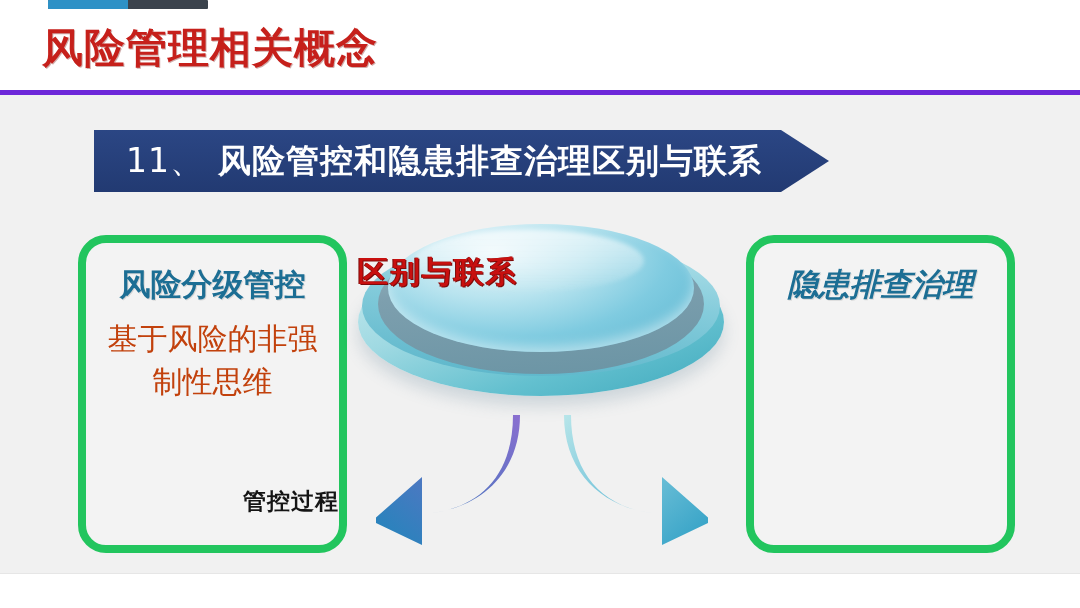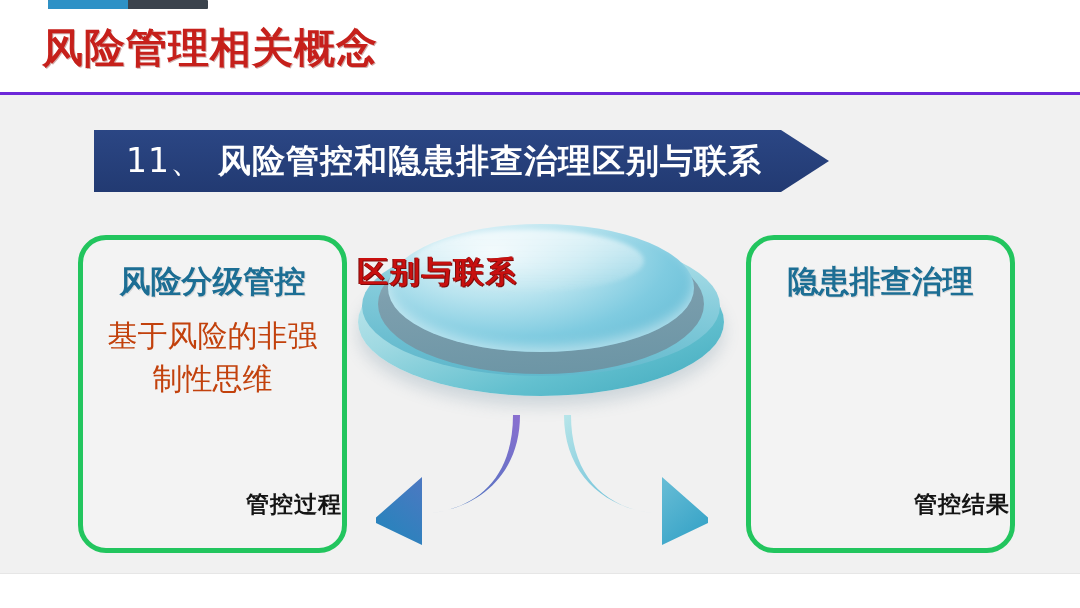--- a/index.html
+++ b/index.html
@@ -36,21 +36,21 @@
     background: #2e91c6;
   }
 
   
   .header-band {
     position: absolute;
     left: 0; top: 0;
     width: 1080px;
     height: 95px;
     background: #ffffff;
-    border-bottom: 3px solid #6d28d9;
+    border-bottom: 5px solid #6d28d9;
     box-sizing: border-box;
   }
   .header-title {
     position: absolute;
     left: 42px;
     top: 21px;
     font-size: 41px;
     font-weight: bold;
     letter-spacing: 1px;
     color: #c6201b;
@@ -107,21 +107,21 @@
     letter-spacing: 1px;
     white-space: nowrap;
   }
 
   
   .concept-box {
     position: absolute;
     top: 235px;
     width: 269px;
     height: 318px;
-    border: 5px solid #22c55e;
+    border: 8px solid #22c55e;
     border-radius: 28px;
     background: #f3f3f3;
     box-sizing: border-box;
     display: flex;
     flex-direction: column;
     align-items: center;
     justify-content: flex-start;
     padding-top: 24px;
   }
   .concept-box.left  { left: 78px; }
@@ -274,23 +274,22 @@
       <span class="banner-index">11、</span>
       <span class="banner-text">风险管控和隐患排查治理区别与联系</span>
     </div>
 
     <div class="concept-box left" style="top:140px;">
       <div class="concept-heading" style="color: rgb(28, 110, 148);">风险分级管控</div>
       <div class="concept-detail" style="color: #c2410c;">基于风险的非强制性思维</div>
       <div class="concept-result" style="color: rgb(20, 20, 20);">管控过程</div>
     </div>
 
-    <div class="concept-box right" style="top:140px;">
+    <div class="concept-box right" style="top:140px;font-style:italic;">
       <div class="concept-heading" style="color: rgb(28, 110, 148);">隐患排查治理</div>
-      <div class="concept-result" style="color: rgb(20, 20, 20);">管控结果</div>
     </div>
 
     <div class="disc-wrap" style="top:127px;">
       <div class="disc-base"></div>
       <div class="disc-base-shade"></div>
       <div class="disc-mid"></div>
       <div class="disc-top"></div>
       <div class="disc-gloss"></div>
       <div class="disc-label">区别与联系</div>
     </div>

